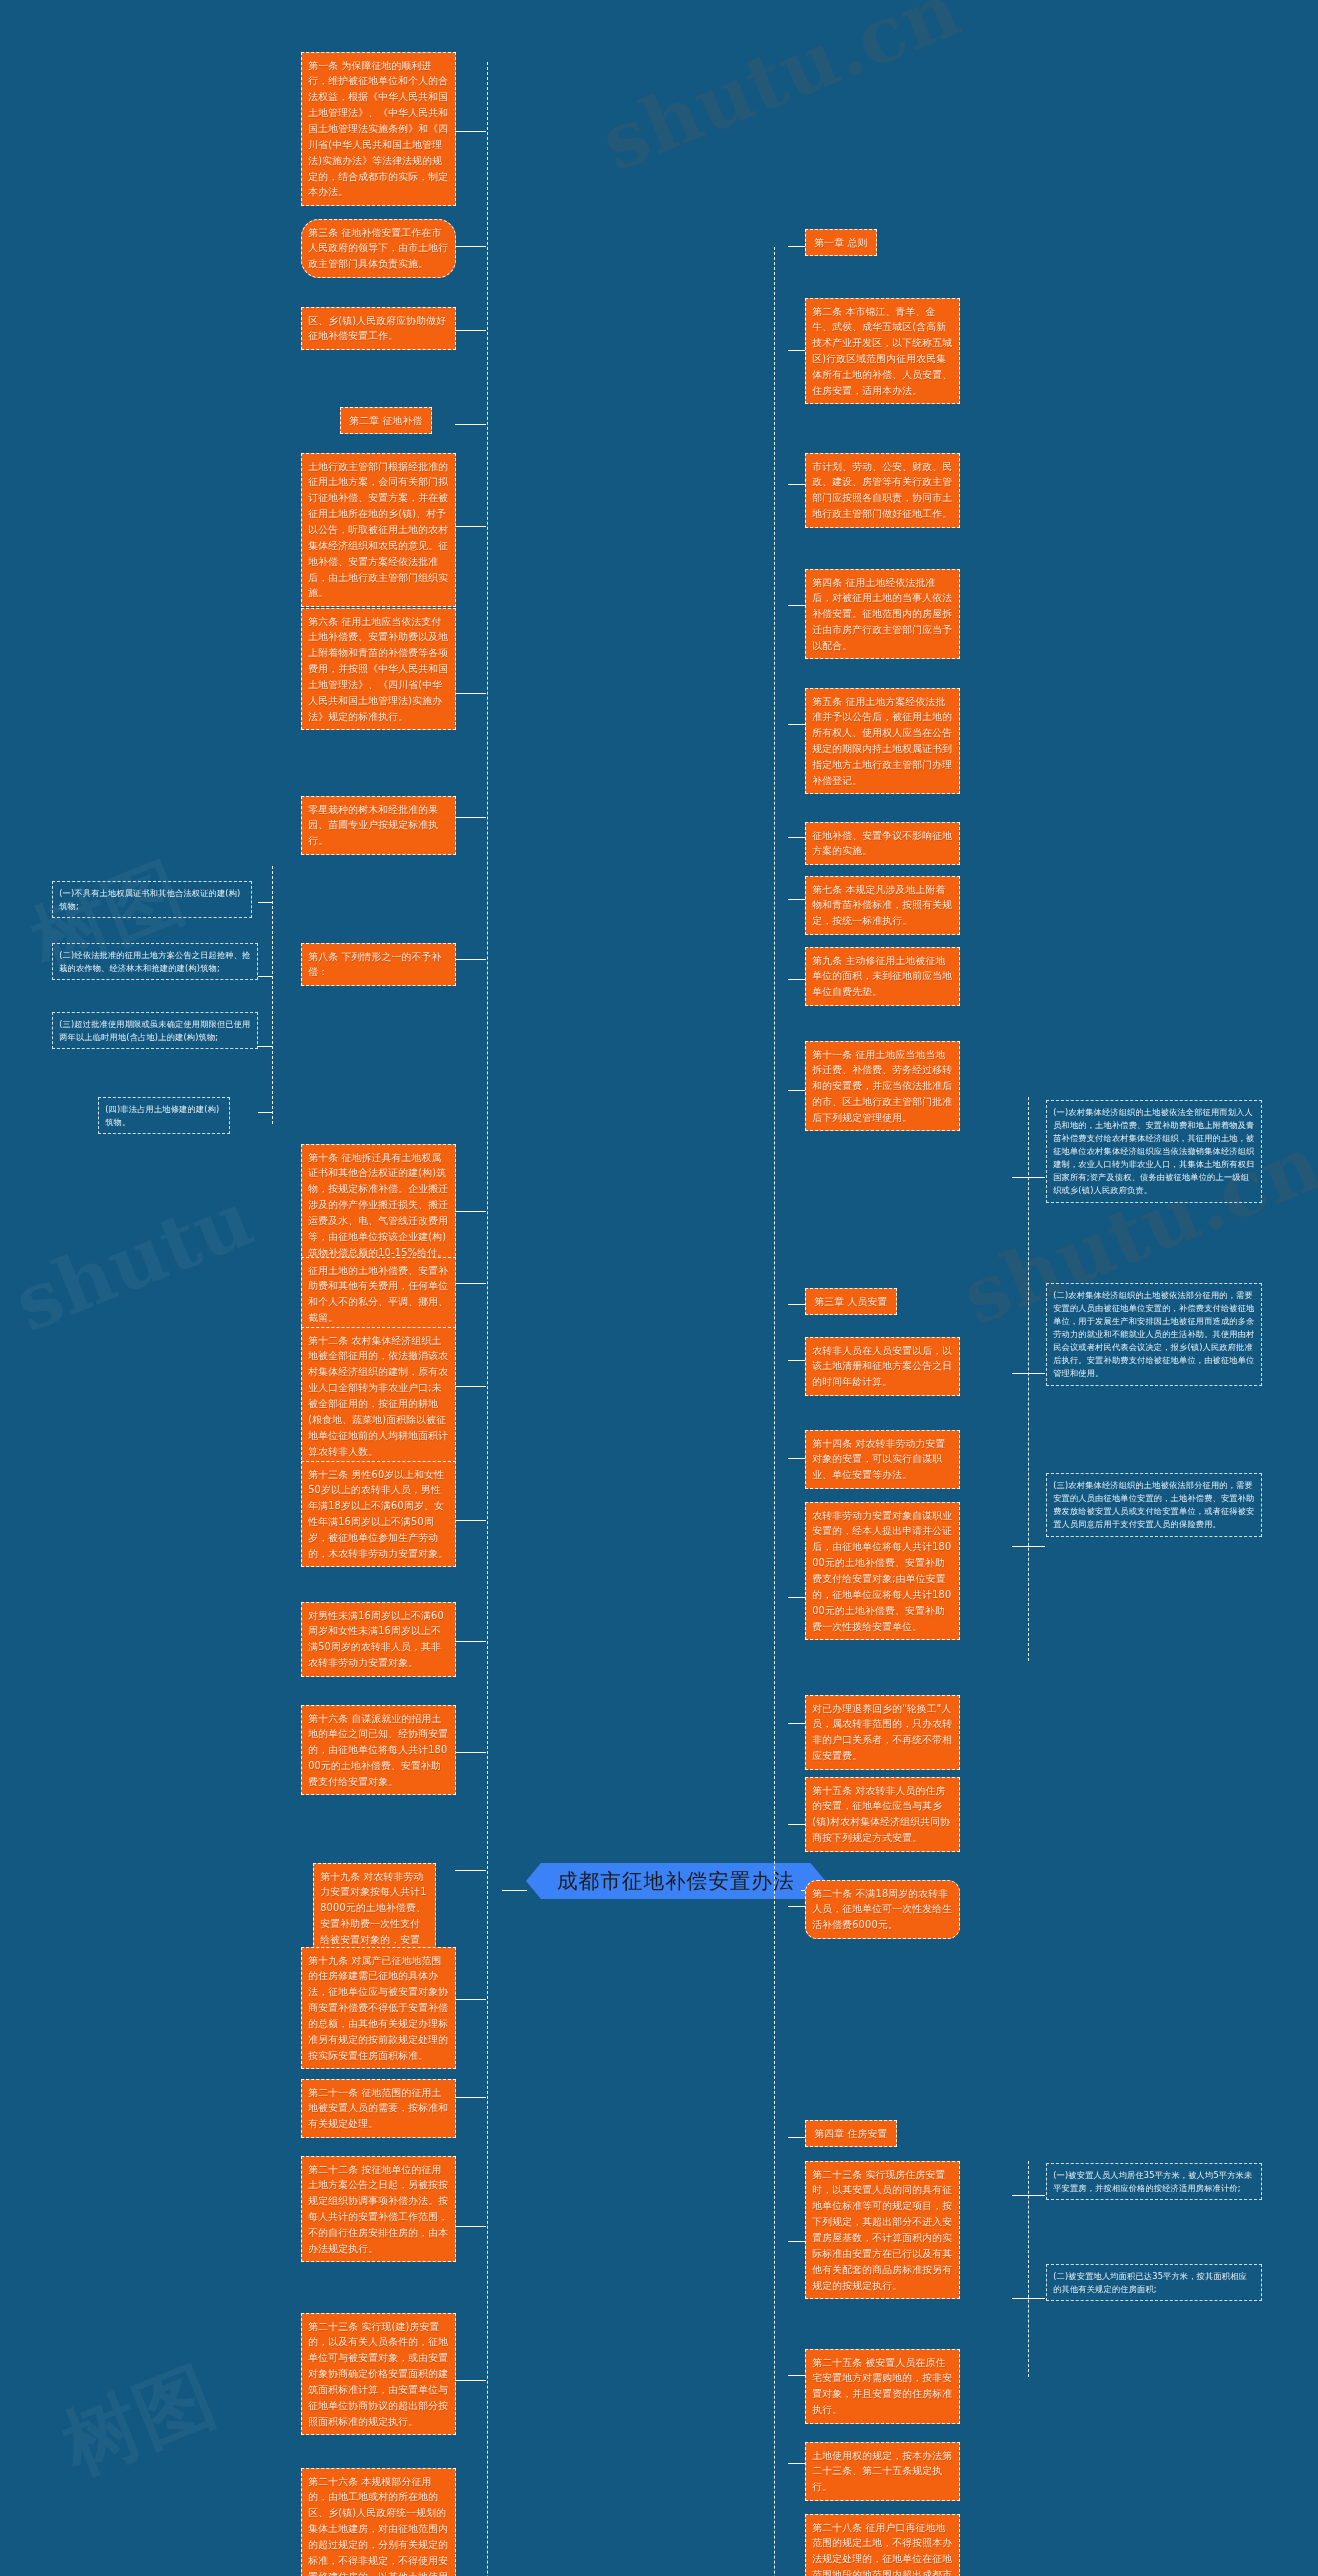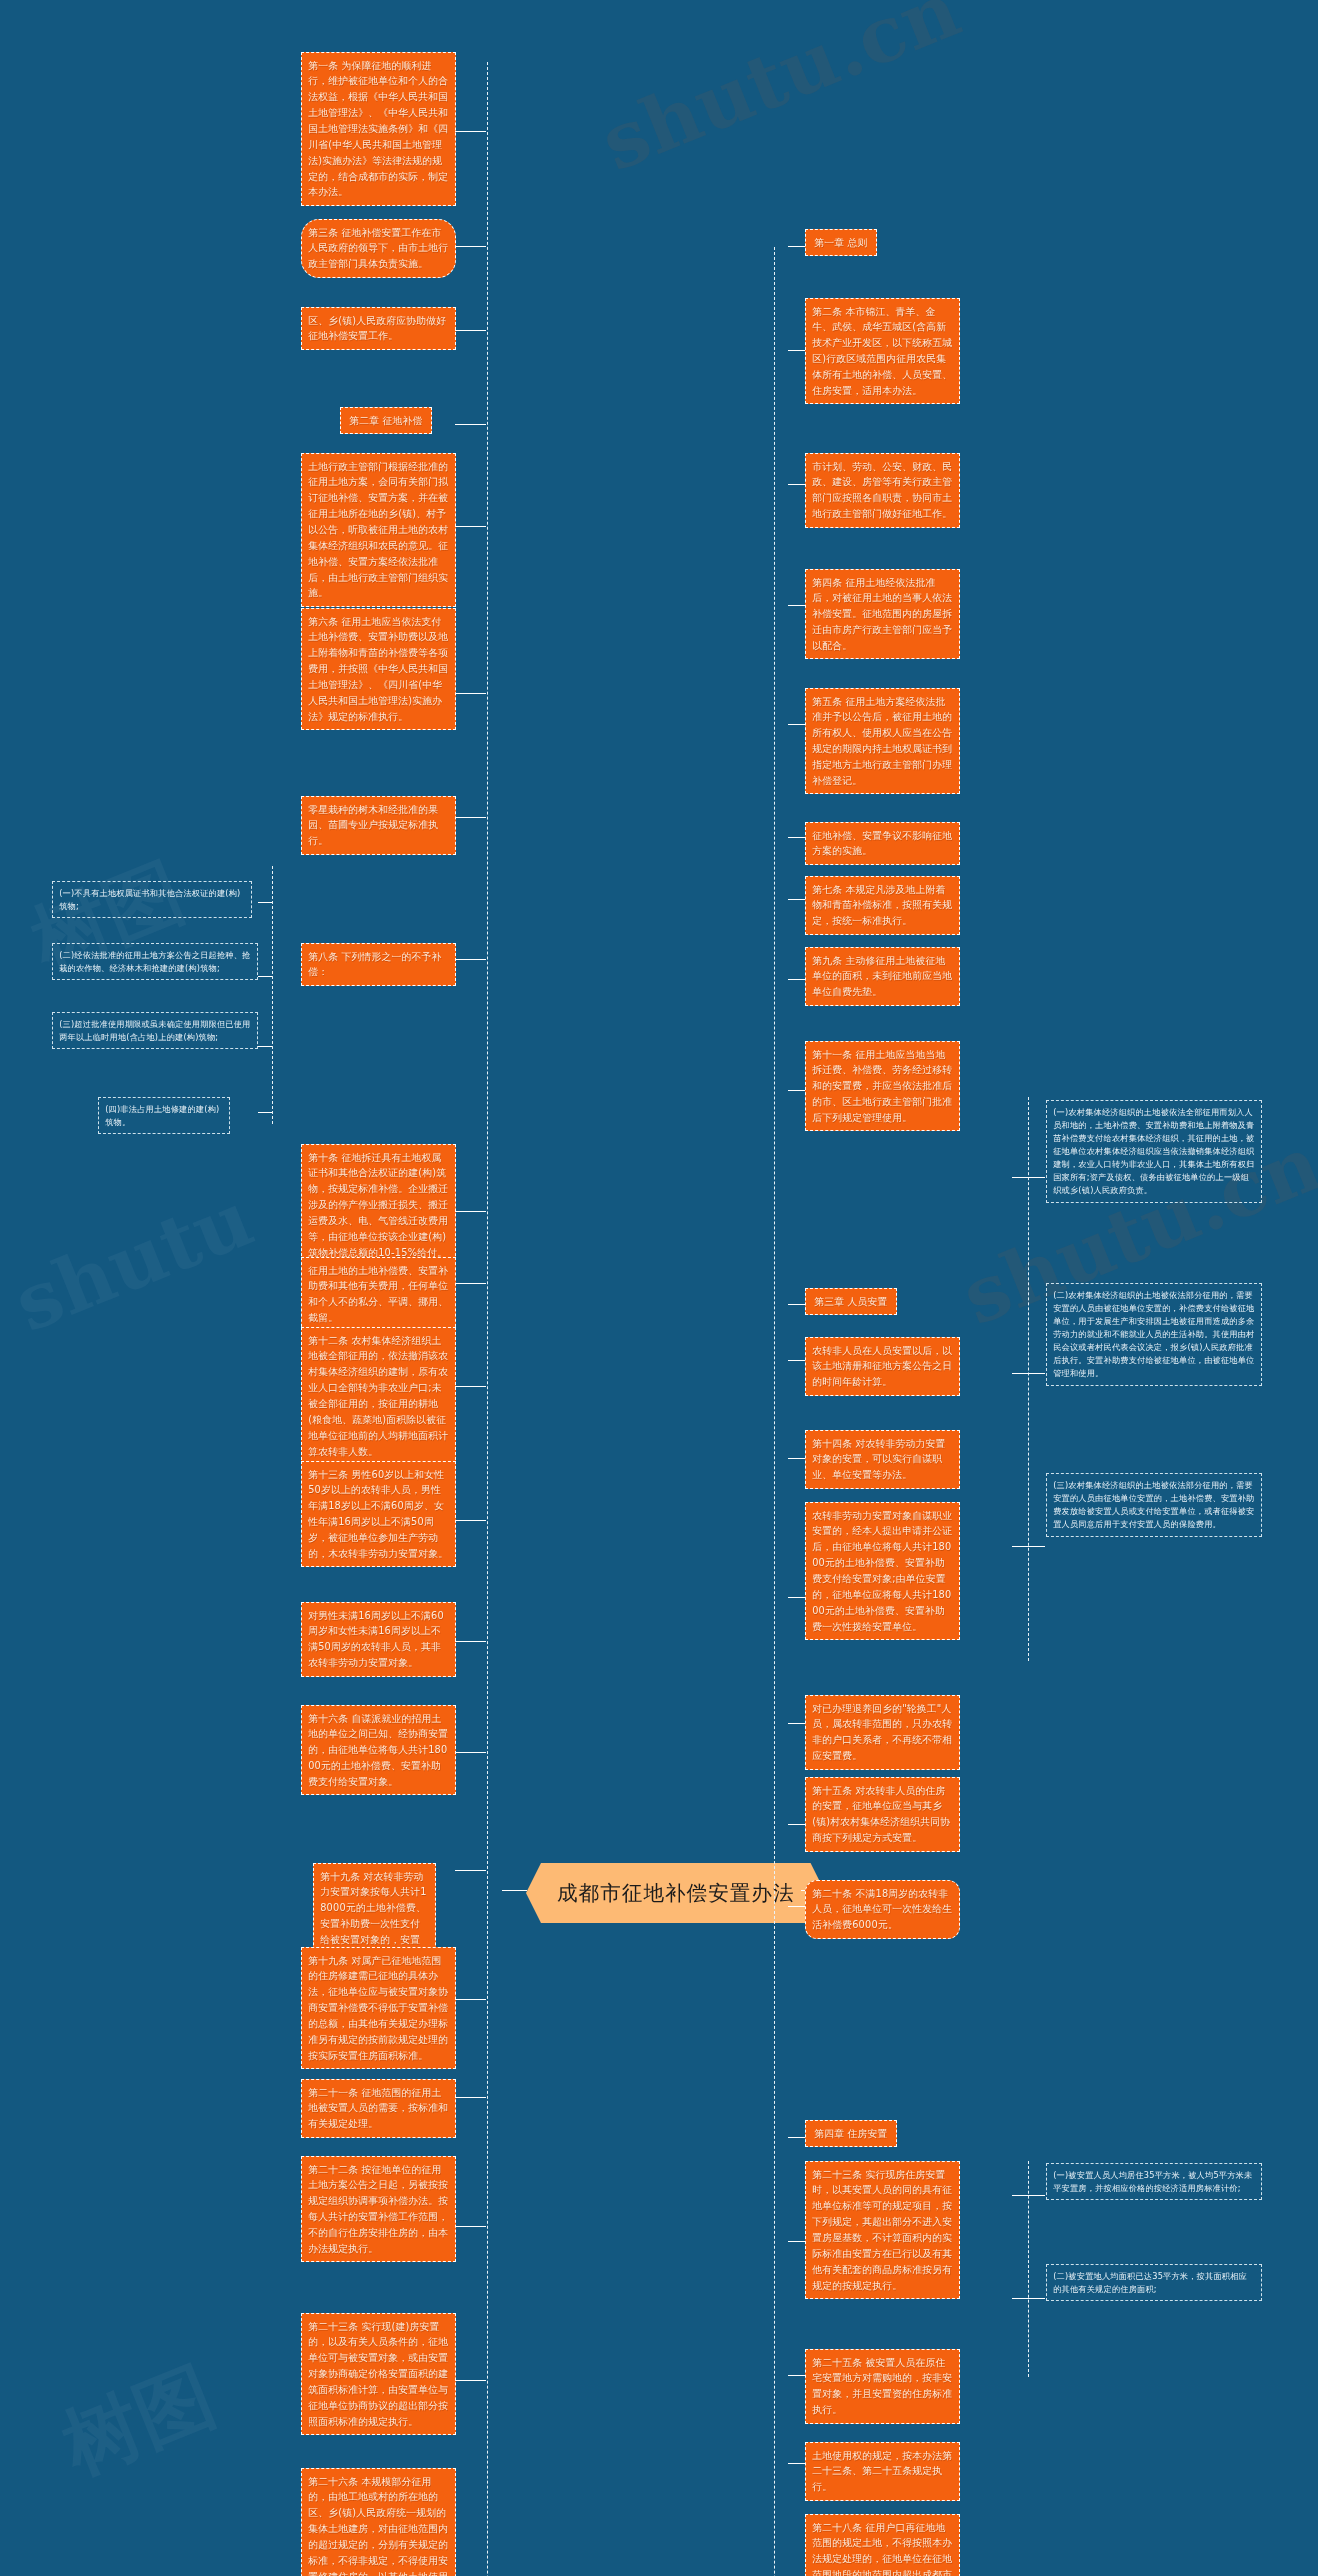--- a/index.html
+++ b/index.html
@@ -46,25 +46,25 @@
     background: transparent;
     color:#EAF3F8;
     border:1.5px dashed #cfe2ec;
     text-shadow:none;
     font-size:8.2px;
     line-height:1.6;
   }
   
   .center-title {
     position:absolute;
-    background:#fdba74;
+    background:#3b82f6;
     color:#1B1B1B;
     font-size:20.6px;
     letter-spacing:1px;
-    padding:16px 31px;
+    padding:4px 31px;
     white-space:nowrap;
     clip-path: polygon(0% 50%, 5% 0%, 95% 0%, 100% 50%, 95% 100%, 5% 100%);
   }
   
   .vline { position:absolute; border-left:1.5px dashed #e9f2f7; }
   .stub  { position:absolute; border-top:1.5px solid #ffffff; }
 </style>
 </head>
 <body>
 

